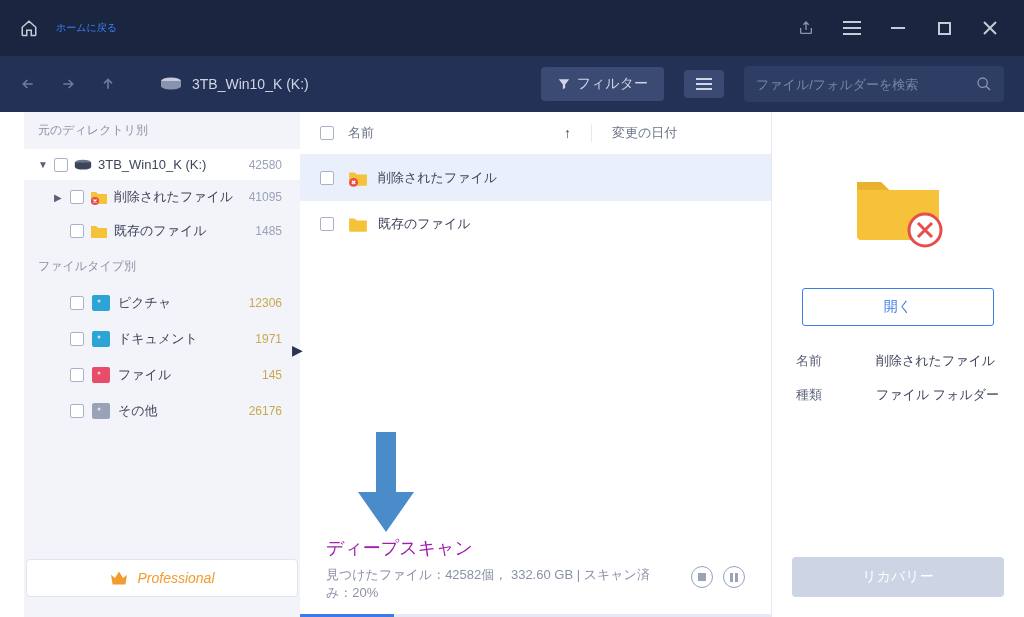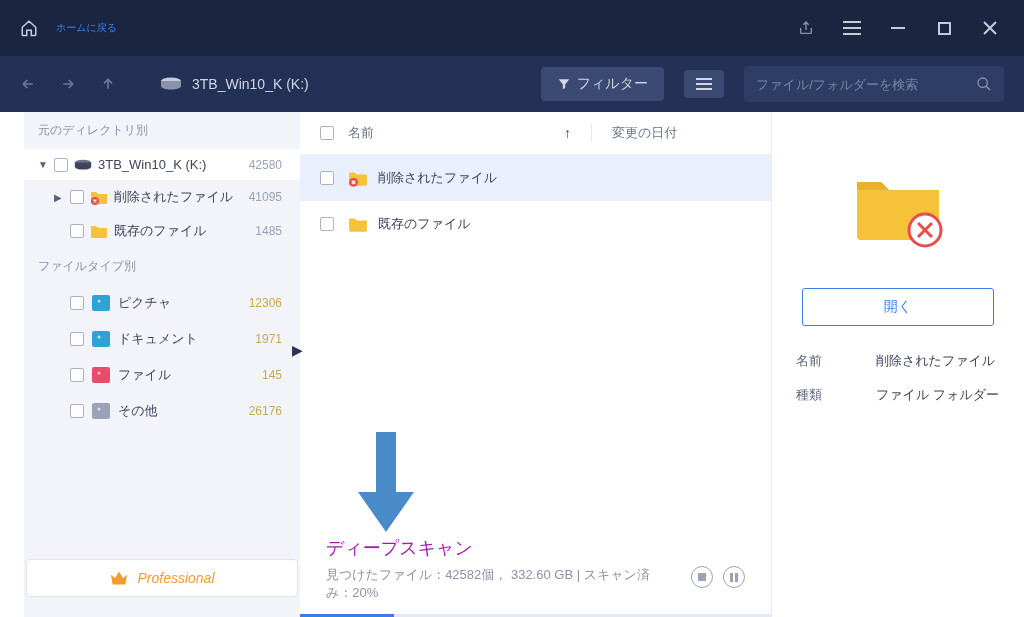--- a/index.html
+++ b/index.html
@@ -352,15 +352,16 @@
     </div>
     <div class="open-btn">開く</div>
     <div class="info-row">
       <span class="k">名前</span>
       <span>削除されたファイル</span>
     </div>
     <div class="info-row">
       <span class="k">種類</span>
       <span>ファイル フォルダー</span>
     </div>
+    <div class="recovery-btn">リカバリー</div>
   </div>
 
 </div>
 
 </body></html>

